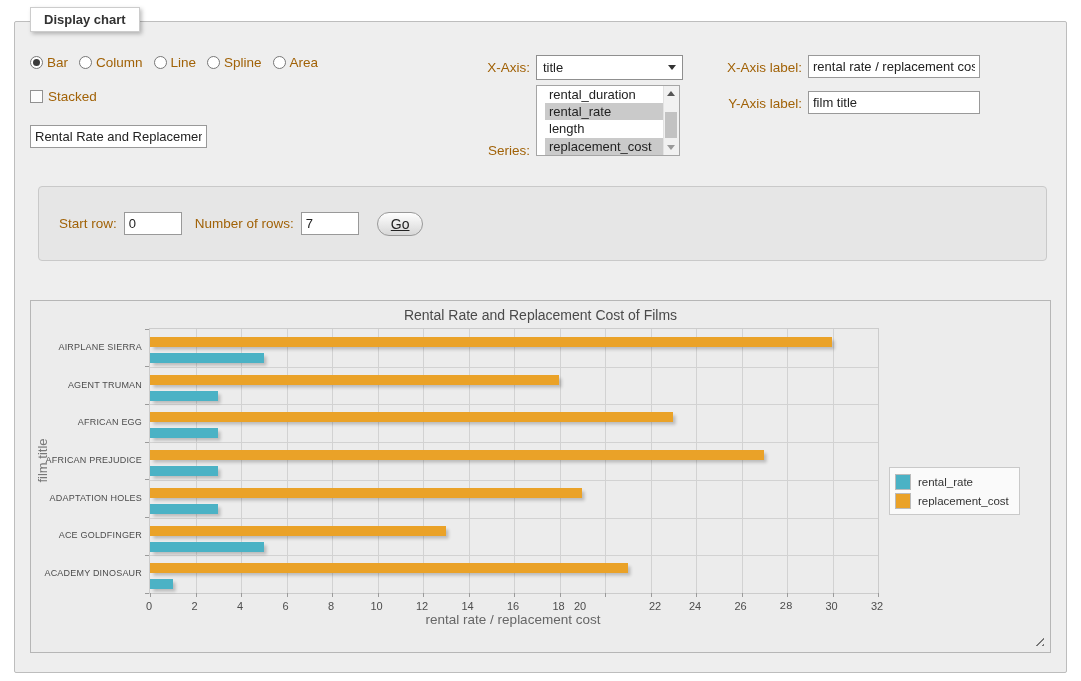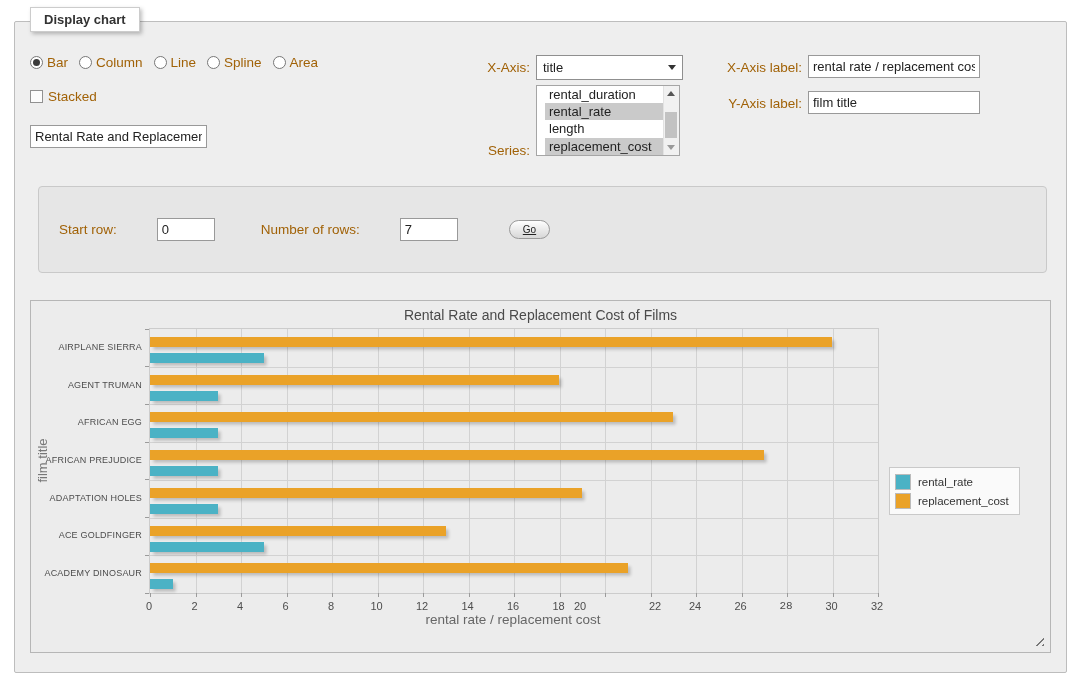--- a/index.html
+++ b/index.html
@@ -27,24 +27,24 @@
   .series-box{left:536px;top:85px;width:144px;height:71px;background:#fff;border:1px solid #a5a5a5;box-sizing:border-box;display:flex;padding-left:8px;}
   .series-opts{flex:1 1 auto;overflow:hidden;}
   .series-opt{height:17.2px;line-height:17.2px;font-size:13px;color:#222;padding-left:4px;white-space:nowrap;}
   .series-opt.sel{background:#cacaca;}
   .sb{width:15px;flex:0 0 auto;background:#f1f1f1;position:relative;border-left:1px solid #e2e2e2;}
   .sb .up,.sb .dn{position:absolute;left:3px;width:0;height:0;border-left:4px solid transparent;border-right:4px solid transparent;}
   .sb .up{top:5px;border-bottom:5px solid #555;}
   .sb .dn{bottom:5px;border-top:5px solid #9a9a9a;}
   .sb .thumb{position:absolute;left:1px;top:26px;width:12px;height:26px;background:#c2c2c2;}
   
-  .rows-box{left:38px;top:186px;width:1009px;height:87px;background:#e6e6e6;border:1px solid #c9c9c9;border-radius:4px;
-    display:flex;align-items:center;padding-left:20px;box-sizing:border-box;gap:33px;}
+  .rows-box{left:38px;top:186px;width:1009px;height:75px;background:#e6e6e6;border:1px solid #c9c9c9;border-radius:4px;
+    display:flex;align-items:center;padding-left:20px;box-sizing:border-box;}
   .go-btn{margin-left:18px;border:1px solid #999;border-radius:12px;background:linear-gradient(#fefefe,#d7d7d7);
-    font-size:10px;color:#222;padding:3px 13px;cursor:pointer;text-decoration:underline;}
+    font-size:14px;color:#222;padding:3px 13px;cursor:pointer;text-decoration:underline;}
   
   .chart-box{left:30px;top:300px;width:1019px;height:351px;background:#ececec;border:1px solid #b6b6b6;box-sizing:content-box;}
   .chart-title{position:absolute;left:0;top:6px;width:100%;text-align:center;font-size:14px;color:#4a4a4a;}
   .plot{position:absolute;left:118px;top:27px;width:728px;height:264px;border:1px solid #cccccc;background:#ececec;}
   .gridv{position:absolute;top:0;width:1px;height:100%;background:#d2d2d2;}
   .gridh{position:absolute;left:0;height:1px;width:100%;background:#d2d2d2;}
   .bar{position:absolute;height:10px;box-shadow:2.5px 2.5px 3px rgba(40,40,40,.25);}
   .ytick{position:absolute;left:-5px;width:4px;height:1px;background:#9b9b9b;}
   .xtick{position:absolute;width:1px;height:4px;background:#9b9b9b;}
   .xtick-lab{position:absolute;width:30px;text-align:center;font-size:11px;color:#4d4d4d;}

